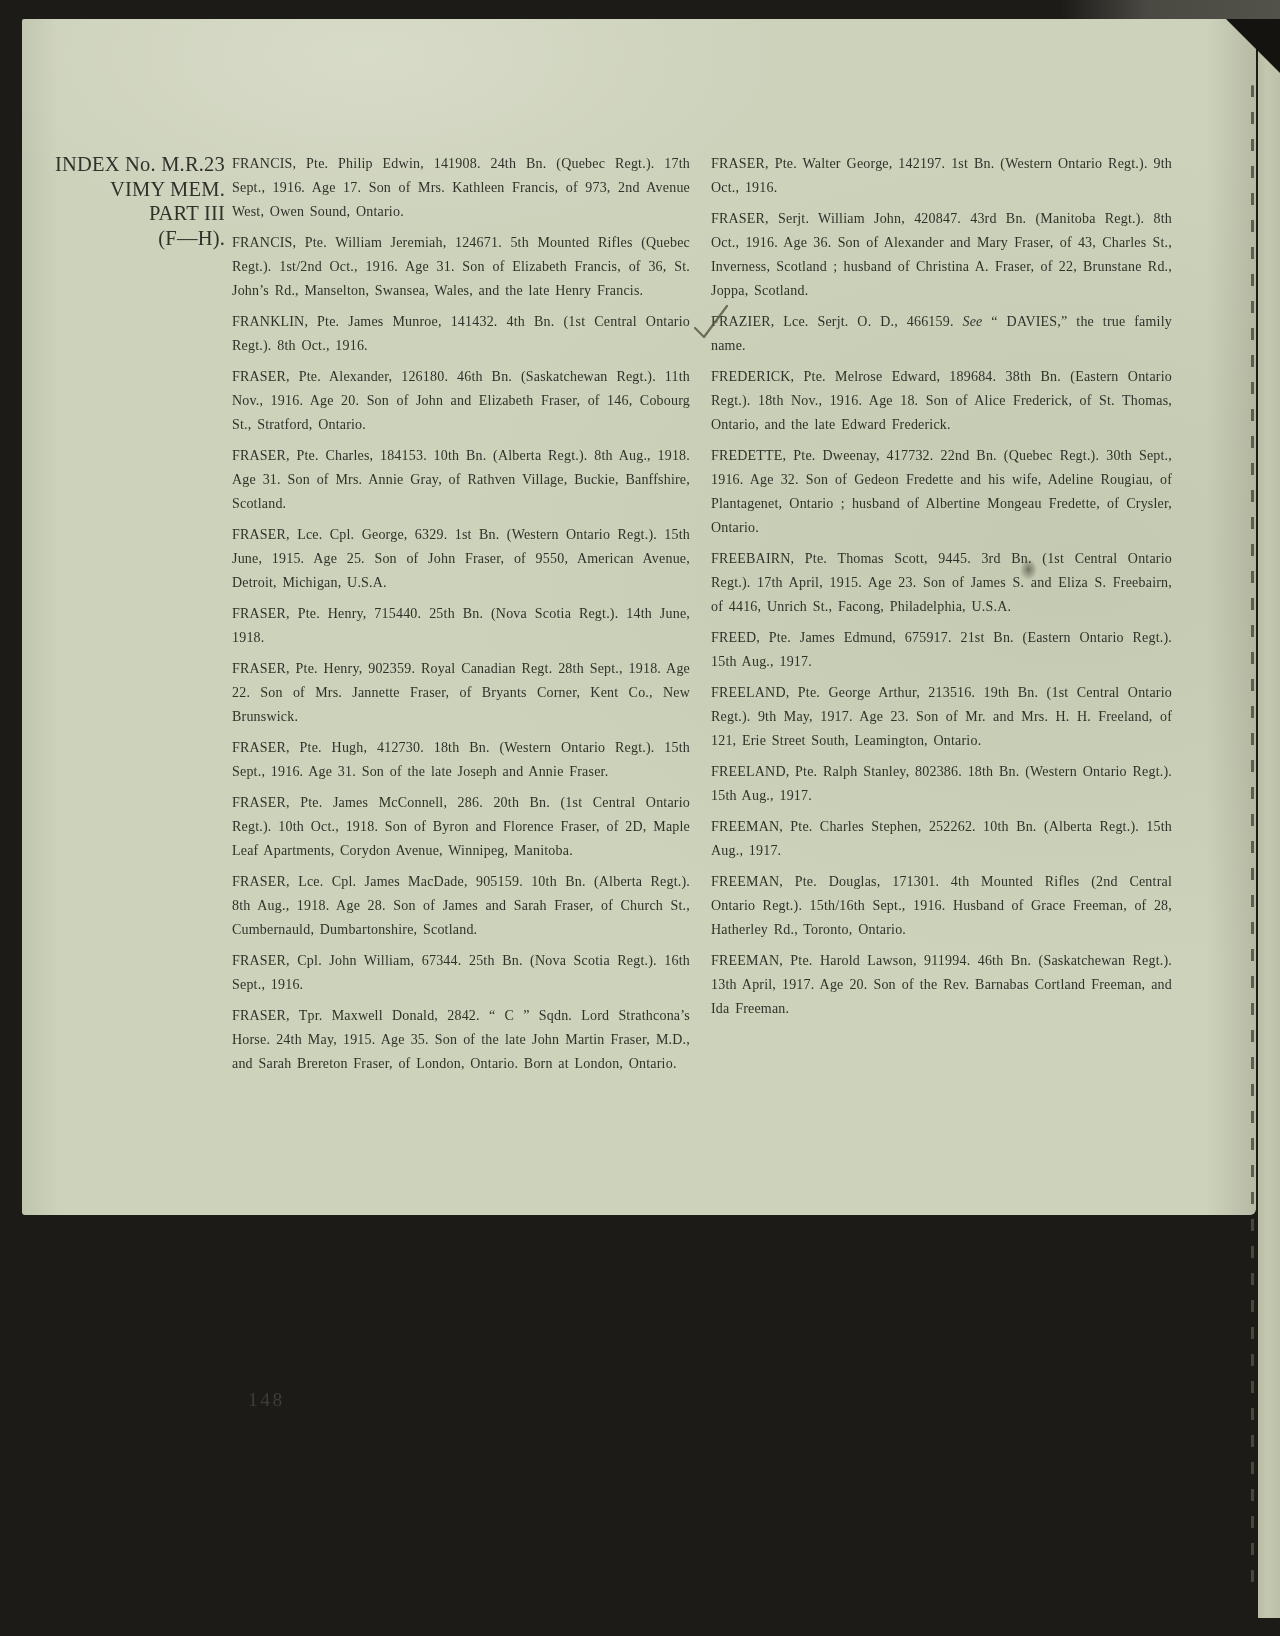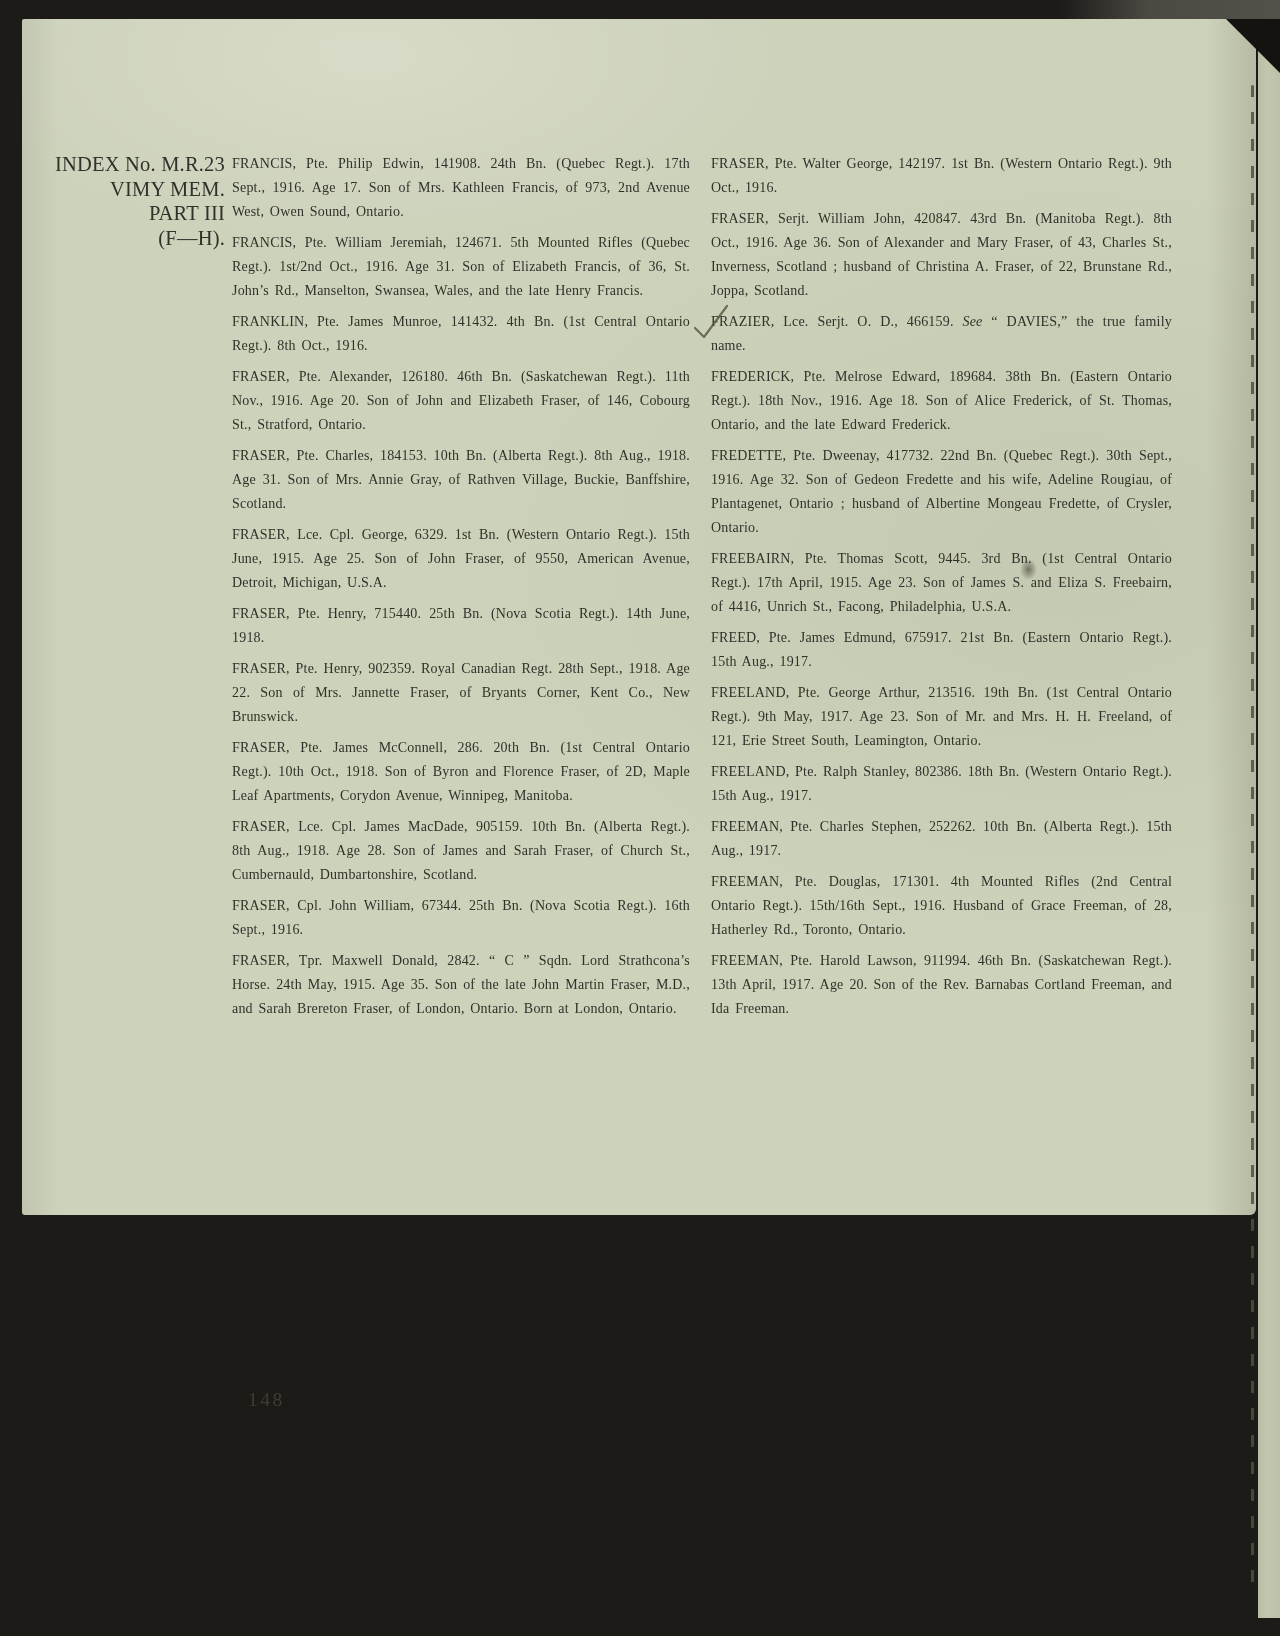--- a/index.html
+++ b/index.html
@@ -85,20 +85,21 @@
 
   <div class="col col-left">
       <div class="entry"><span>FRANCIS, Pte. Philip Edwin, 141908.  24th Bn. (Quebec Regt.).  17th Sept., 1916.  Age 17.  Son of Mrs. Kathleen Francis, of 973, 2nd Avenue West, Owen Sound, Ontario.</span></div>
       <div class="entry"><span>FRANCIS, Pte. William Jeremiah, 124671.  5th Mounted Rifles (Quebec Regt.).  1st/2nd Oct., 1916.  Age 31.  Son of Elizabeth Francis, of 36, St. John’s Rd., Manselton, Swansea, Wales, and the late Henry Francis.</span></div>
       <div class="entry"><span>FRANKLIN, Pte. James Munroe, 141432.  4th Bn. (1st Central Ontario Regt.).  8th Oct., 1916.</span></div>
       <div class="entry"><span>FRASER, Pte. Alexander, 126180.  46th Bn. (Saskatchewan Regt.).  11th Nov., 1916.  Age 20.  Son of John and Elizabeth Fraser, of 146, Cobourg St., Stratford, Ontario.</span></div>
       <div class="entry"><span>FRASER, Pte. Charles, 184153.  10th Bn. (Alberta Regt.).  8th Aug., 1918.  Age 31.  Son of Mrs. Annie Gray, of Rathven Village, Buckie, Banffshire, Scotland.</span></div>
       <div class="entry"><span>FRASER, Lce. Cpl. George, 6329.  1st Bn. (Western Ontario Regt.).  15th June, 1915.  Age 25.  Son of John Fraser, of 9550, American Avenue, Detroit, Michigan, U.S.A.</span></div>
       <div class="entry"><span>FRASER, Pte. Henry, 715440.  25th Bn. (Nova Scotia Regt.).  14th June, 1918.</span></div>
       <div class="entry"><span>FRASER, Pte. Henry, 902359.  Royal Canadian Regt.  28th Sept., 1918.  Age 22.  Son of Mrs. Jannette Fraser, of Bryants Corner, Kent Co., New Brunswick.</span></div>
+      <div class="entry"><span>FRASER, Pte. Hugh, 412730.  18th Bn. (Western Ontario Regt.).  15th Sept., 1916.  Age 31.  Son of the late Joseph and Annie Fraser.</span></div>
       <div class="entry"><span>FRASER, Pte. James McConnell, 286.  20th Bn. (1st Central Ontario Regt.).  10th Oct., 1918.  Son of Byron and Florence Fraser, of 2D, Maple Leaf Apartments, Corydon Avenue, Winnipeg, Manitoba.</span></div>
       <div class="entry"><span>FRASER, Lce. Cpl. James MacDade, 905159.  10th Bn. (Alberta Regt.).  8th Aug., 1918.  Age 28.  Son of James and Sarah Fraser, of Church St., Cumbernauld, Dumbartonshire, Scotland.</span></div>
       <div class="entry"><span>FRASER, Cpl. John William, 67344.  25th Bn. (Nova Scotia Regt.).  16th Sept., 1916.</span></div>
       <div class="entry"><span>FRASER, Tpr. Maxwell Donald, 2842.  “ C ” Sqdn. Lord Strathcona’s Horse.  24th May, 1915.  Age 35.  Son of the late John Martin Fraser, M.D., and Sarah Brereton Fraser, of London, Ontario.  Born at London, Ontario.</span></div>
     </div>
 
   <div class="col col-right">
       <div class="entry"><span>FRASER, Pte. Walter George, 142197.  1st Bn. (Western Ontario Regt.).  9th Oct., 1916.</span></div>
       <div class="entry"><span>FRASER, Serjt. William John, 420847.  43rd Bn. (Manitoba Regt.).  8th Oct., 1916.  Age 36.  Son of Alexander and Mary Fraser, of 43, Charles St., Inverness, Scotland ;  husband of Christina A. Fraser, of 22, Brunstane Rd., Joppa, Scotland.</span></div>
       <div class="entry"><span>FRAZIER, Lce. Serjt. O. D., 466159.  </span><span class="seg-i">See</span><span> “ DAVIES,” the true family name.</span><span class="check-mark"><svg width="40" height="42" viewBox="0 0 40 42">

